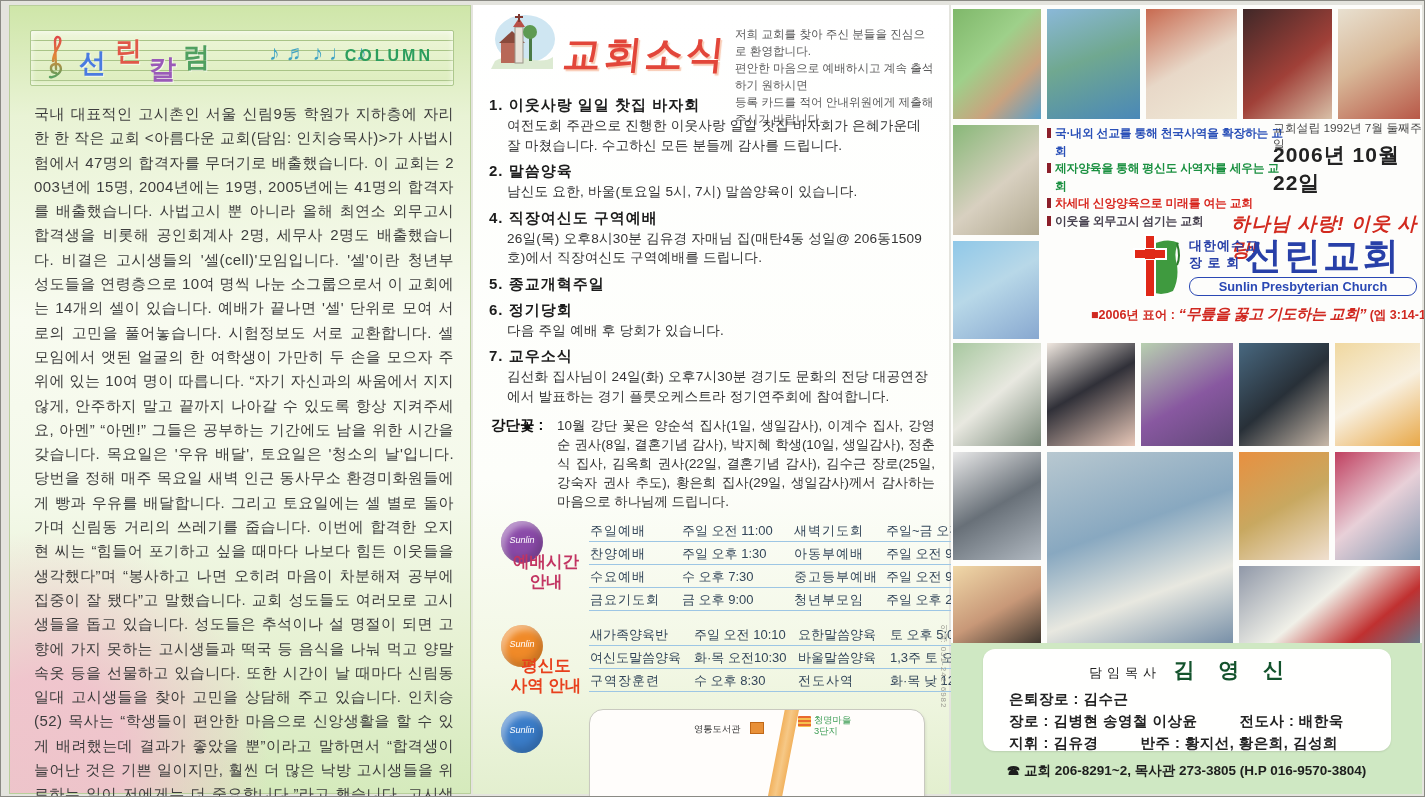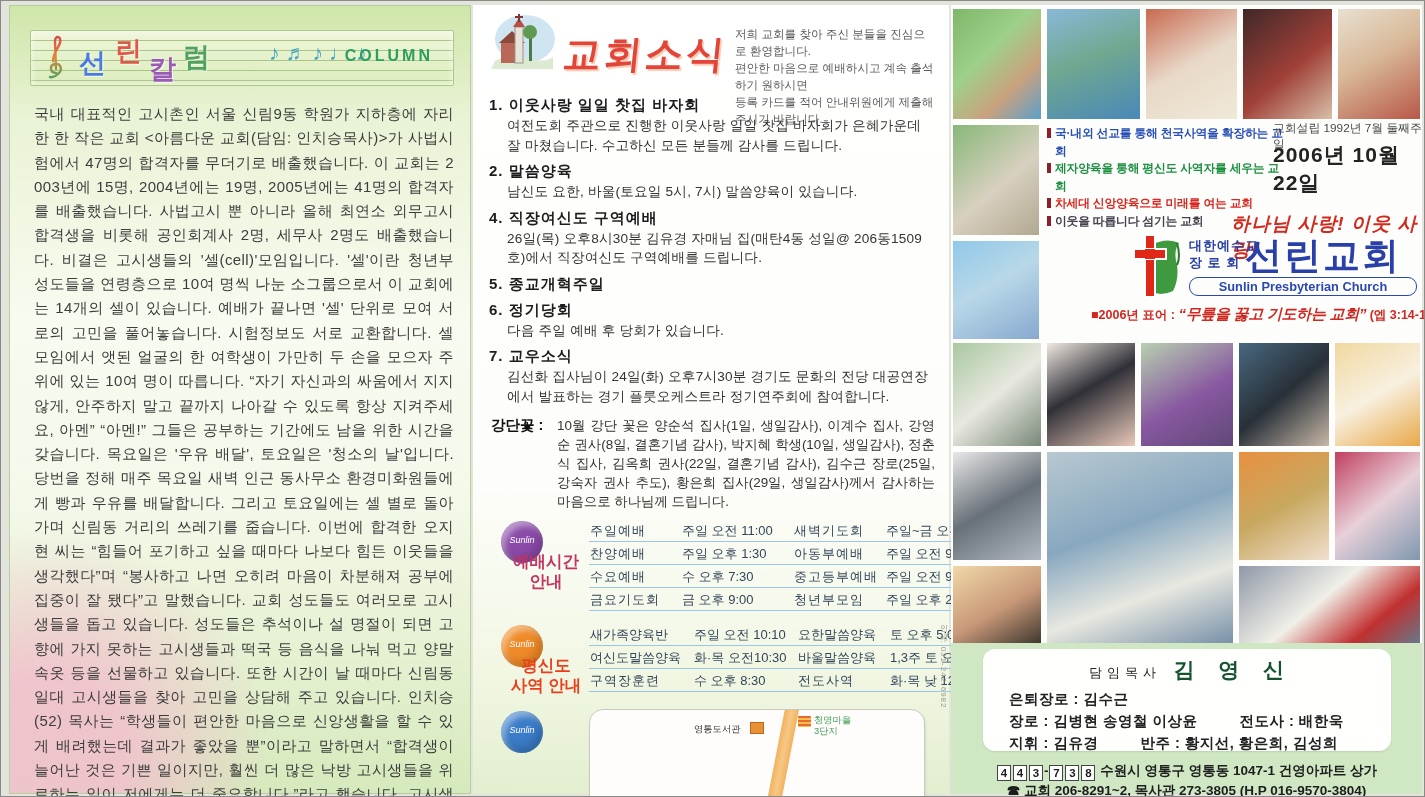--- a/index.html
+++ b/index.html
@@ -285,21 +285,21 @@
       <div class="b">
           <span class="sq"></span>
           <span style="color: rgb(26, 144, 64);">제자양육을 통해 평신도 사역자를 세우는 교회</span>
         </div>
       <div class="b">
           <span class="sq"></span>
           <span style="color: rgb(216, 40, 32);">차세대 신앙양육으로 미래를 여는 교회</span>
         </div>
       <div class="b">
           <span class="sq"></span>
-          <span style="color: rgb(70, 64, 78);">이웃을 따릅니다 섬기는 교회</span>
+          <span style="color: rgb(70, 64, 78);">이웃을 외무고시 섬기는 교회</span>
         </div>
     </div>
 
     <div class="established">교회설립 1992년 7월 둘째주일</div>
     <div class="issue-date">2006년 10월 22일</div>
     <div class="slogan">하나님 사랑!  이웃 사랑!</div>
 
     <span style="position:absolute; left:182px; top:226px;">
       <svg width="54" height="72" viewBox="0 0 54 72">
         <path d="M18 14 Q34 6 46 12 Q40 20 44 34 Q46 48 40 60 Q28 66 16 60 Q20 44 16 30 Q14 20 18 14 Z" fill="#3f9a3f"></path>
@@ -343,19 +343,16 @@
           <span class="g"></span>
           <span>전도사 : 배한욱</span>
         </div>
       <div class="row">
           <span>지휘 : 김유경</span>
           <span class="g"></span>
           <span>반주 : 황지선, 황은희, 김성희</span>
         </div>
     </div>
     <div class="addr">
-      <div>
-        <span class="pbox">4</span><span class="pbox">4</span><span class="pbox">3</span><span>-</span><span class="pbox">7</span><span class="pbox">3</span><span class="pbox">8</span><span> 수원시 영통구 영통동 1047-1 건영아파트 상가</span>
-      </div>
       <div>☎ 교회 206-8291~2, 목사관 273-3805 (H.P 016-9570-3804)</div>
     </div>
   </div>
 </div>
 
 </body></html>

